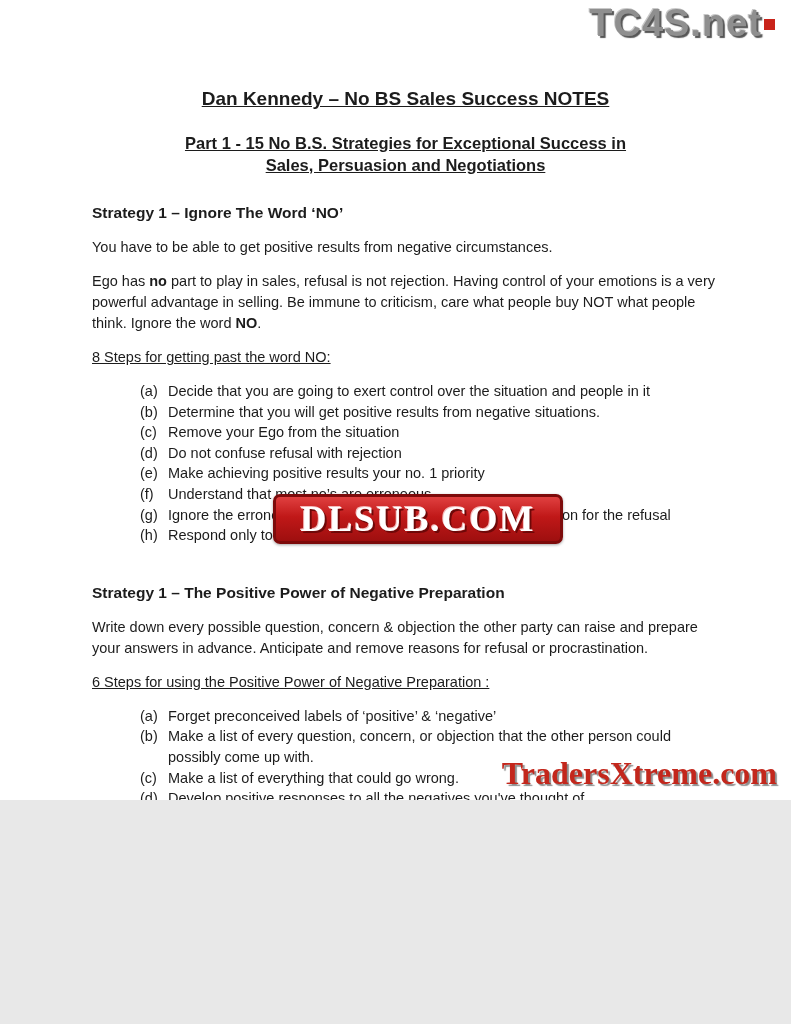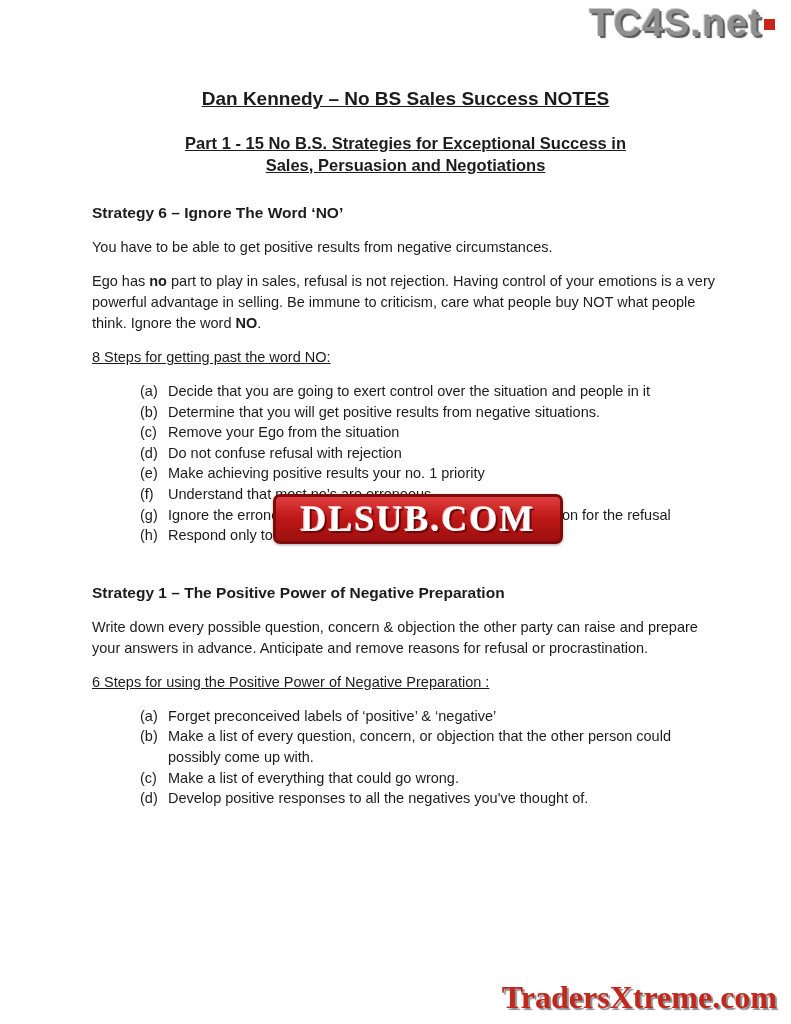--- a/index.html
+++ b/index.html
@@ -2,21 +2,21 @@
 <html><head>
 <meta charset="utf-8">
 <style>
   * { box-sizing: border-box; margin: 0; padding: 0; }
   html, body { background: #e8e8e8; }
   body { font-family: "Liberation Sans", sans-serif; }
 
   .page {
     position: relative;
     width: 791px;
-    height: 1024px;
+    height: 800px;
     margin: 0 auto;
     background: #ffffff;
     color: #1c1c1c;
     overflow: hidden;
   }
 
   .content {
     padding: 88px 72px 0 92px;
     font-size: 14.5px;
     line-height: 21px;
@@ -128,21 +128,21 @@
 
   <div class="content">
 
     <h1 class="doc-title">Dan Kennedy – No BS Sales Success NOTES</h1>
 
     <h2 class="doc-subtitle">
       <span class="u">Part 1 - 15 No B.S. Strategies for Exceptional Success in</span><br>
       <span class="u">Sales, Persuasion and Negotiations</span>
     </h2>
 
-    <h3 class="strategy-heading">Strategy 6 – Ignore The Word ‘NO’</h3>
+    <h3 class="strategy-heading">Strategy 1 – Ignore The Word ‘NO’</h3>
 
     <p class="para">You have to be able to get positive results from negative circumstances.</p>
 
     <p class="para"><span>Ego has </span><b>no</b><span> part to play in sales, refusal is not rejection. Having control of your emotions is a very powerful advantage in selling. Be immune to criticism, care what people buy NOT what people think. Ignore the word </span><b>NO</b><span>.</span></p>
 
     <p class="list-intro">8 Steps for getting past the word NO:</p>
 
     <div class="list">
       <div class="li">
           <span class="lbl">(a)</span>

